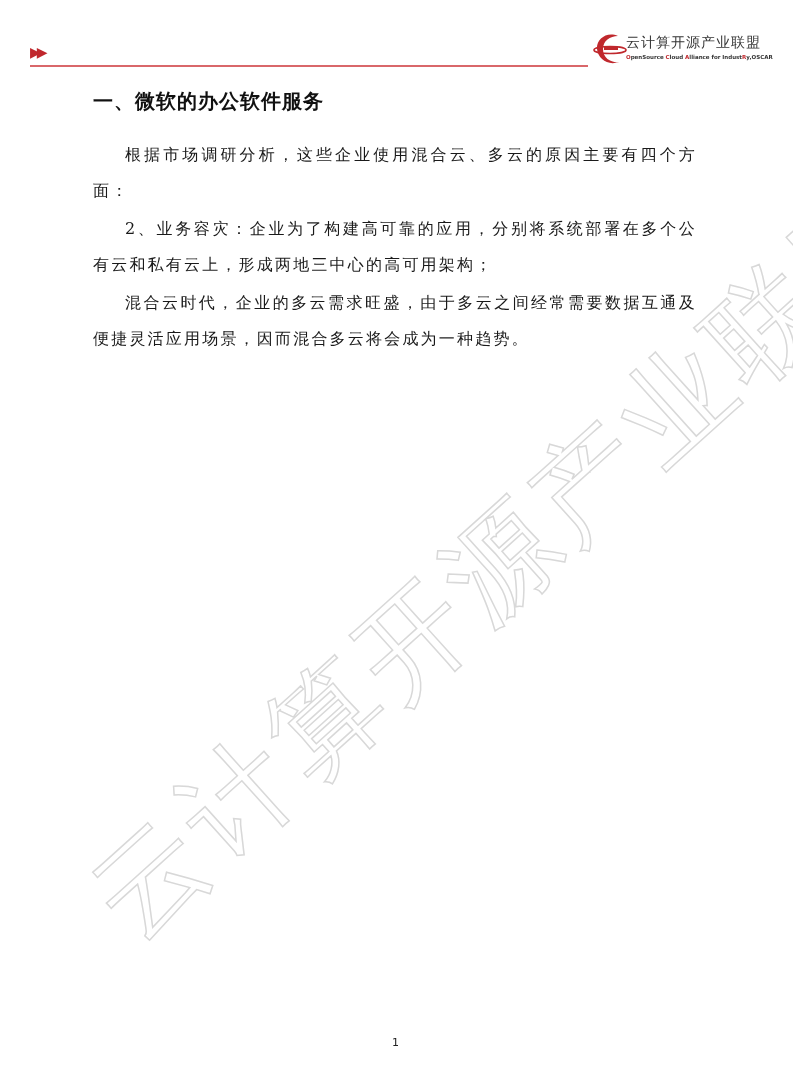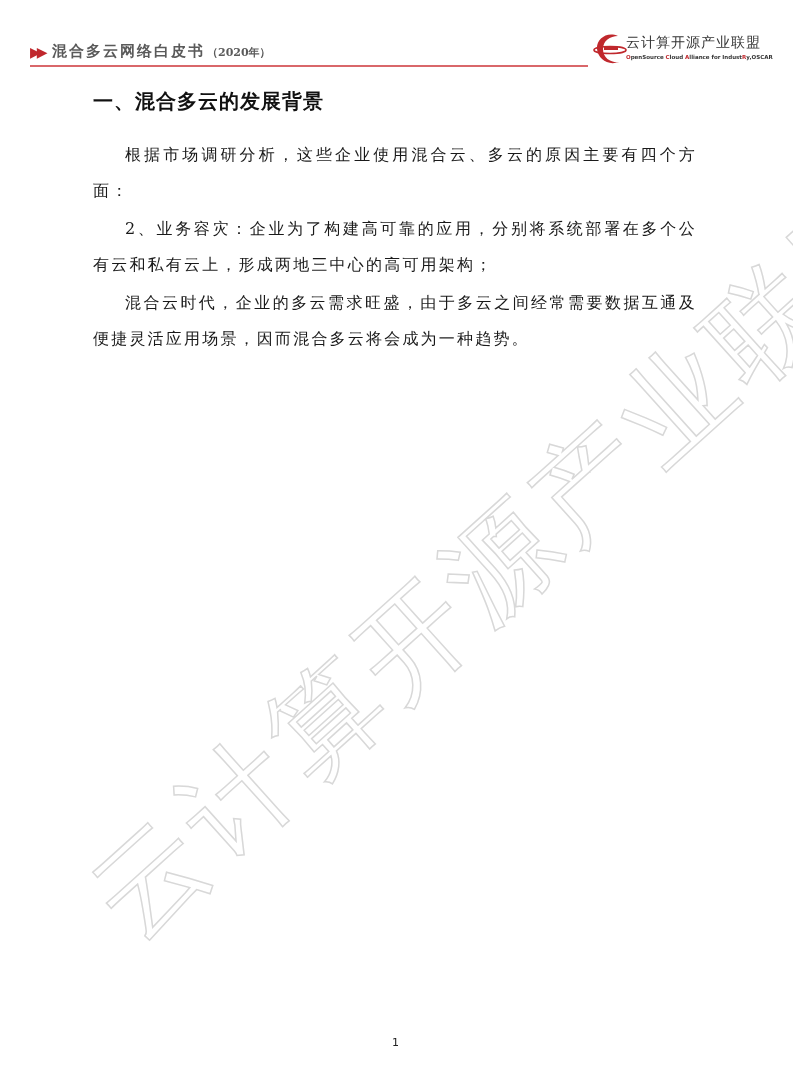--- a/index.html
+++ b/index.html
@@ -34,37 +34,34 @@
 </style>
 </head>
 <body>
 
 <div class="watermark-wrap">
   <div class="wm">云计算开源产业联盟</div>
 </div>
 
 <div class="header">
   <span class="header-arrows">▶▶</span>
-  <div class="header-title">
-    <span>混合多云网络白皮书</span><span class="yr">（2020年）</span>
-  </div>
   <div class="header-line"></div>
 
   <div class="logo">
     <svg class="logo-mark" viewBox="0 0 36 34">
       <path d="M26 4 C14 -1 4 8 5 17 C6 27 16 34 27 30 C20 31 11 27 11 17 C11 9 18 4 26 4 Z" fill="#c0282d"></path>
       <ellipse cx="18" cy="18" rx="16" ry="3.5" fill="none" stroke="#c0282d" stroke-width="1.6"></ellipse>
       <rect x="12" y="15" width="14" height="3" fill="#c0282d"></rect>
     </svg>
     <div class="logo-cn">云计算开源产业联盟</div>
     <div class="logo-en"><b>O</b><span>penSource </span><b>C</b><span>loud </span><b>A</b><span>lliance for Indust</span><b>R</b><span>y,OSCAR</span></div>
   </div>
 </div>
 
-<h1 class="section-title" style="margin:0;">一、混合多云的发展背景</h1>
+<h1 class="section-title" style="margin:0;">一、微软的办公软件服务</h1>
 
 <div class="body-text">
   <p>根据市场调研分析，这些企业使用混合云、多云的原因主要有四个方面：</p>
   <p>2、业务容灾：企业为了构建高可靠的应用，分别将系统部署在多个公有云和私有云上，形成两地三中心的高可用架构；</p>
   <p>混合云时代，企业的多云需求旺盛，由于多云之间经常需要数据互通及便捷灵活应用场景，因而混合多云将会成为一种趋势。</p>
 </div>
 
 <div class="page-number">1</div>
 
 </body></html>

